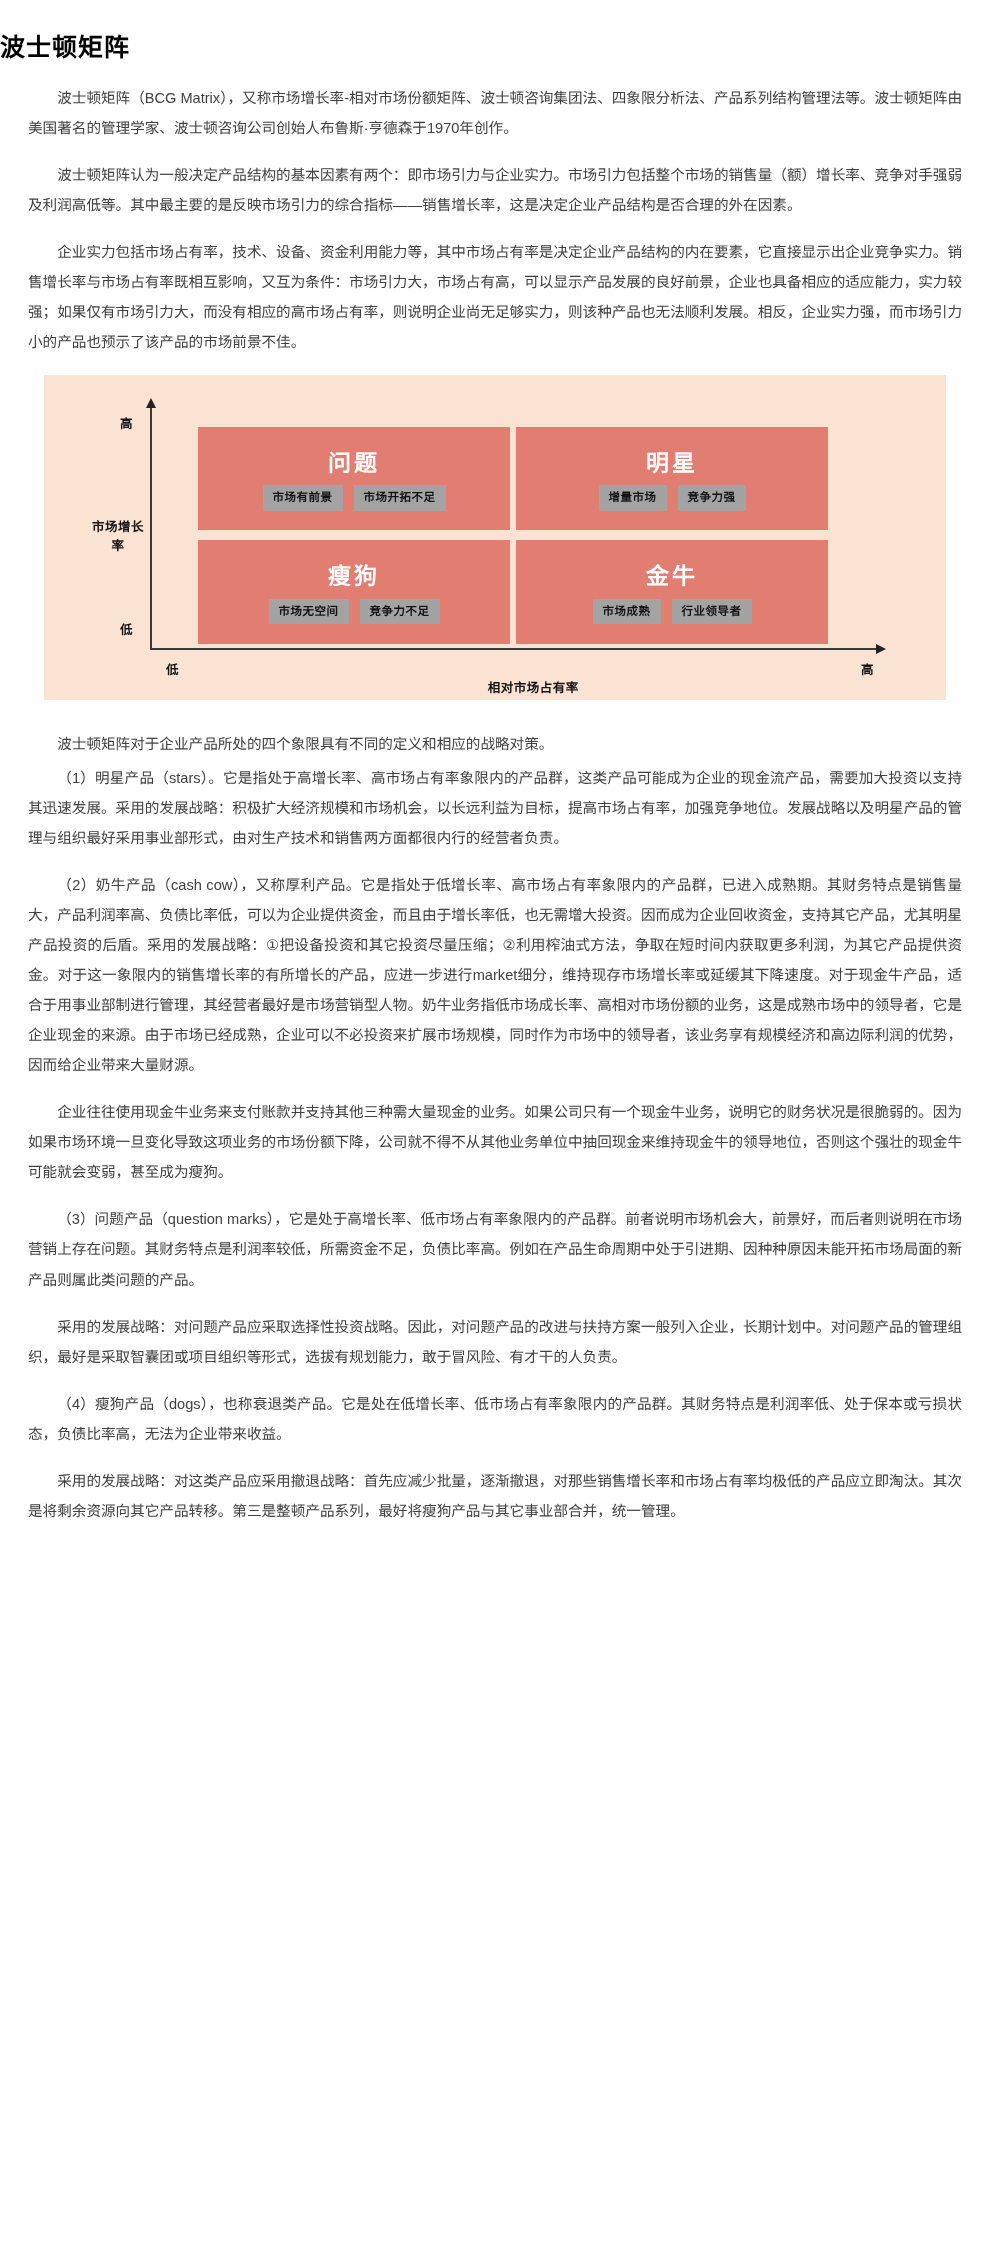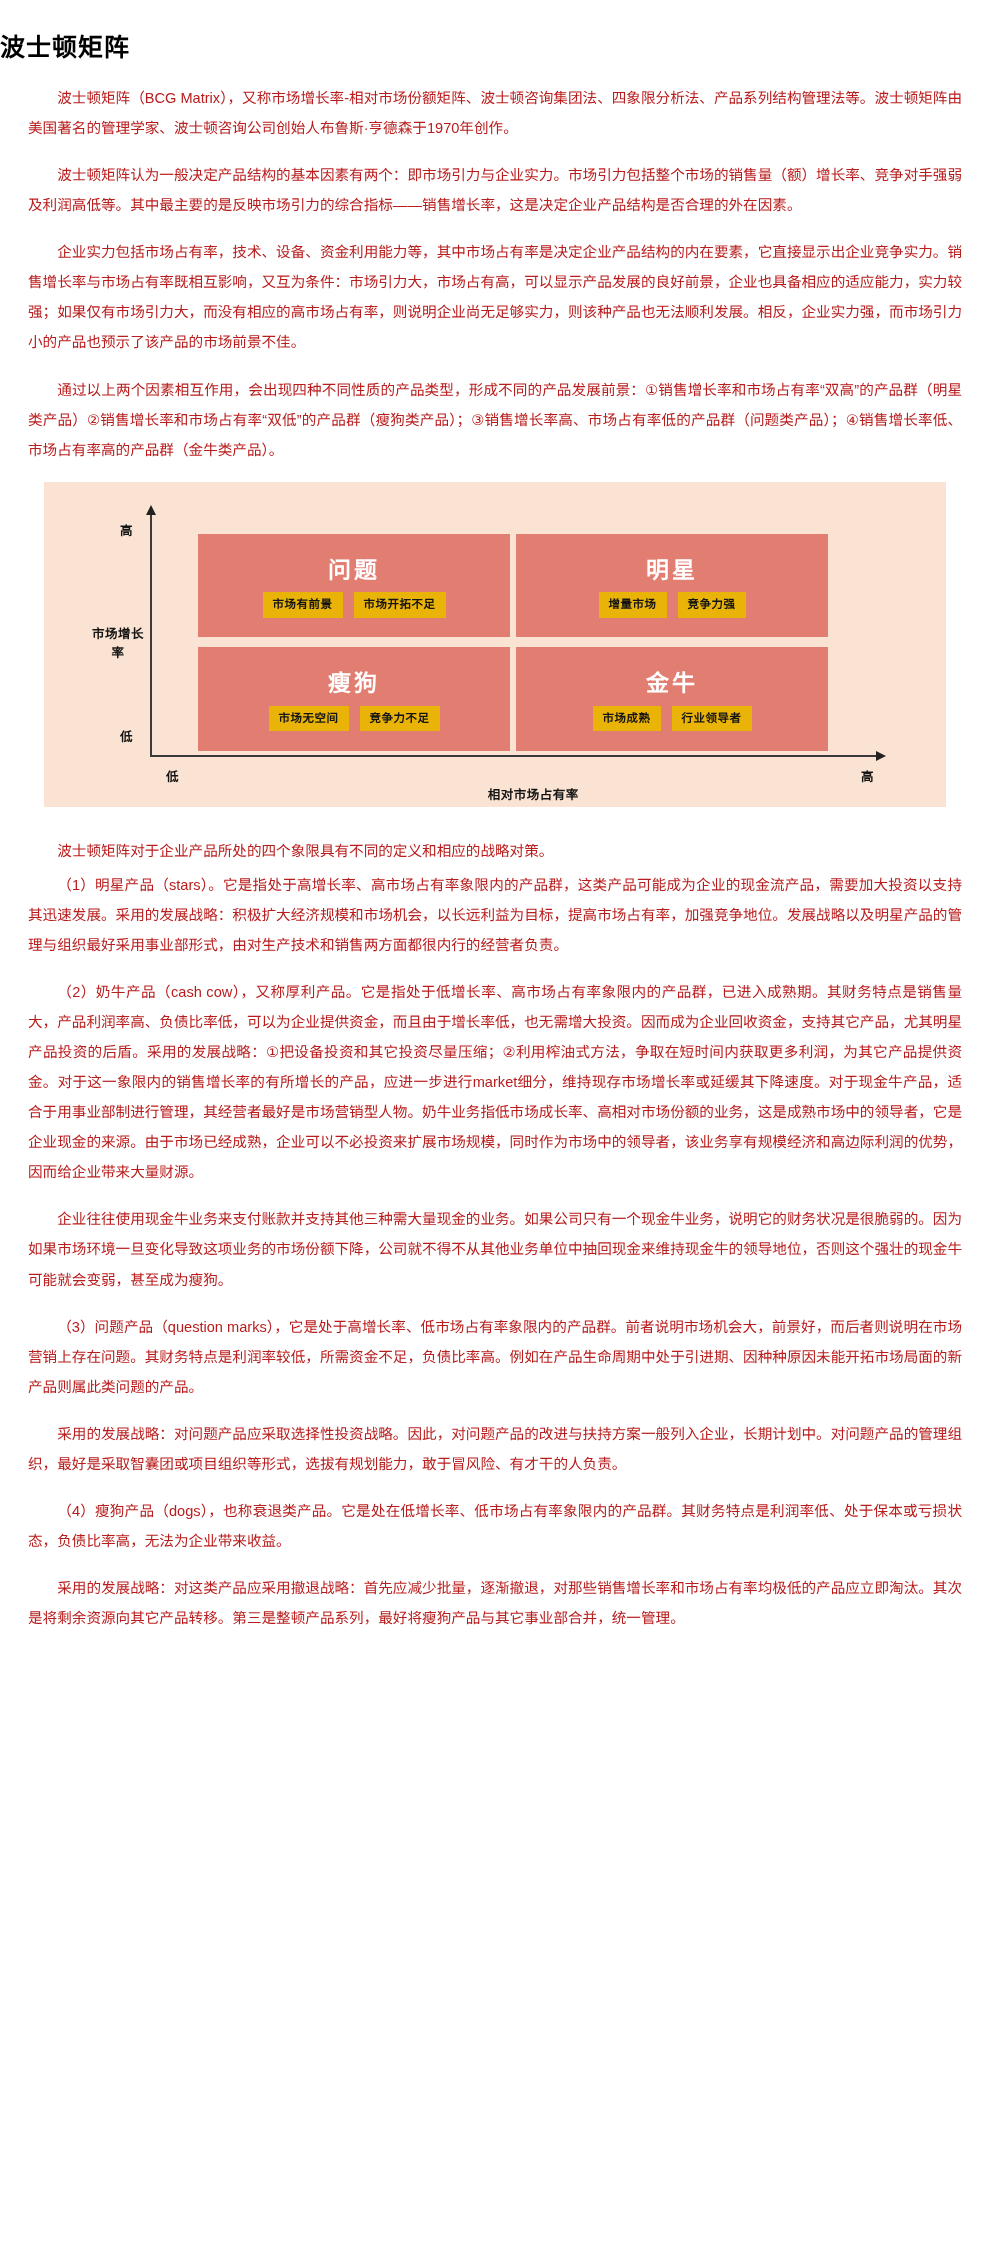--- a/index.html
+++ b/index.html
@@ -31,21 +31,21 @@
   .body-wrap {
     padding: 0 28px;
   }
   p.para {
     margin: 0 0 17px 0;
     font-size: 14.6px;
     line-height: 2.06;
     text-align: justify;
     text-justify: inter-ideograph;
     text-indent: 2em;
-    color: #b91c1c;
+    color: #404040;
   }
   p.para.tight {
     margin-bottom: 4px;
     margin-top: 29px;
   }
 
   
   .figure {
     background: #fae3d2;
     margin: 12px 16px 26px 16px;
@@ -151,21 +151,21 @@
     letter-spacing: 3px;
     line-height: 1.15;
     margin-bottom: 9px;
   }
   .tags {
     display: flex;
     gap: 11px;
     justify-content: center;
   }
   .tag {
-    background: #eab308;
+    background: #a3a3a3;
     color: #141414;
     font-size: 11.5px;
     font-weight: bold;
     padding: 7px 10px;
     letter-spacing: 0.5px;
     white-space: nowrap;
     line-height: 1;
   }
 </style>
 </head>
@@ -173,21 +173,20 @@
 
 <div class="page">
 
   <h1 class="doc-title">波士顿矩阵</h1>
 
   <div class="body-wrap">
 
     <p class="para">波士顿矩阵（BCG Matrix），又称市场增长率-相对市场份额矩阵、波士顿咨询集团法、四象限分析法、产品系列结构管理法等。波士顿矩阵由美国著名的管理学家、波士顿咨询公司创始人布鲁斯·亨德森于1970年创作。</p>
     <p class="para">波士顿矩阵认为一般决定产品结构的基本因素有两个：即市场引力与企业实力。市场引力包括整个市场的销售量（额）增长率、竞争对手强弱及利润高低等。其中最主要的是反映市场引力的综合指标——销售增长率，这是决定企业产品结构是否合理的外在因素。</p>
     <p class="para">企业实力包括市场占有率，技术、设备、资金利用能力等，其中市场占有率是决定企业产品结构的内在要素，它直接显示出企业竞争实力。销售增长率与市场占有率既相互影响，又互为条件：市场引力大，市场占有高，可以显示产品发展的良好前景，企业也具备相应的适应能力，实力较强；如果仅有市场引力大，而没有相应的高市场占有率，则说明企业尚无足够实力，则该种产品也无法顺利发展。相反，企业实力强，而市场引力小的产品也预示了该产品的市场前景不佳。</p>
-    <p class="para">通过以上两个因素相互作用，会出现四种不同性质的产品类型，形成不同的产品发展前景：①销售增长率和市场占有率“双高”的产品群（明星类产品）②销售增长率和市场占有率“双低”的产品群（瘦狗类产品）；③销售增长率高、市场占有率低的产品群（问题类产品）；④销售增长率低、市场占有率高的产品群（金牛类产品）。</p>
 
     <div class="figure">
       <div class="fig-inner">
 
         <div class="axis-v"></div>
         <div class="axis-h"></div>
 
         <span class="lbl lbl-y-high">高</span>
         <span class="lbl lbl-y-low">低</span>
         <span class="lbl lbl-y-axis">市场增长率</span>

